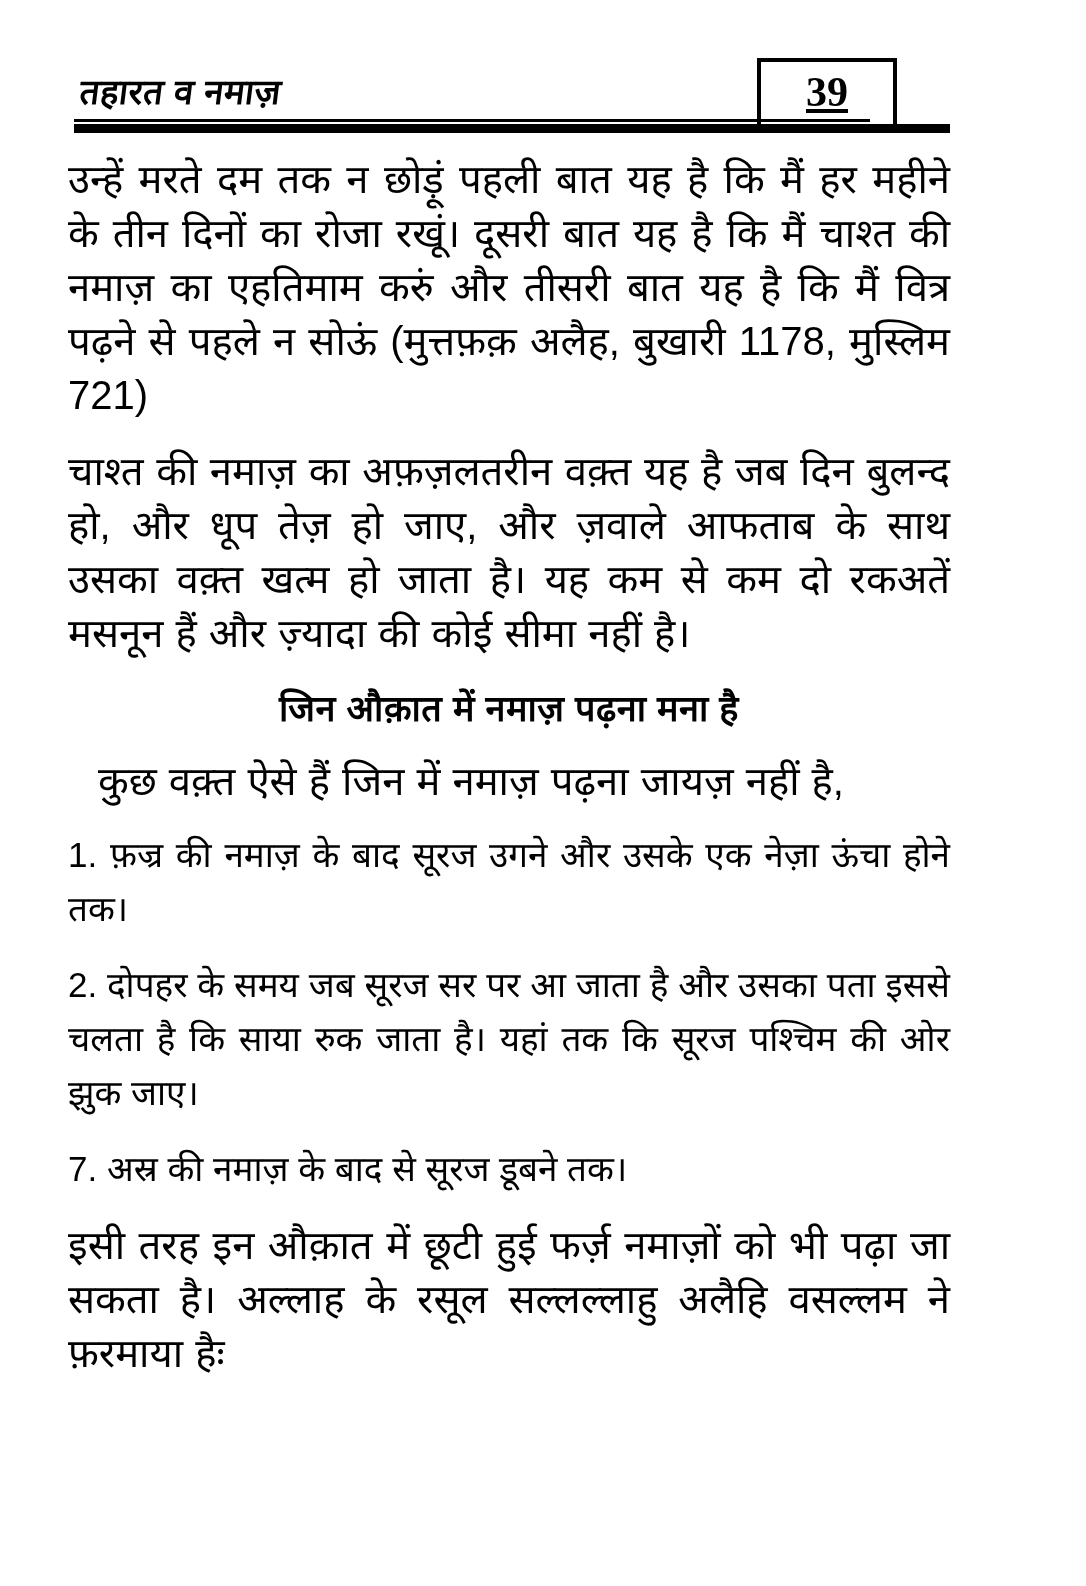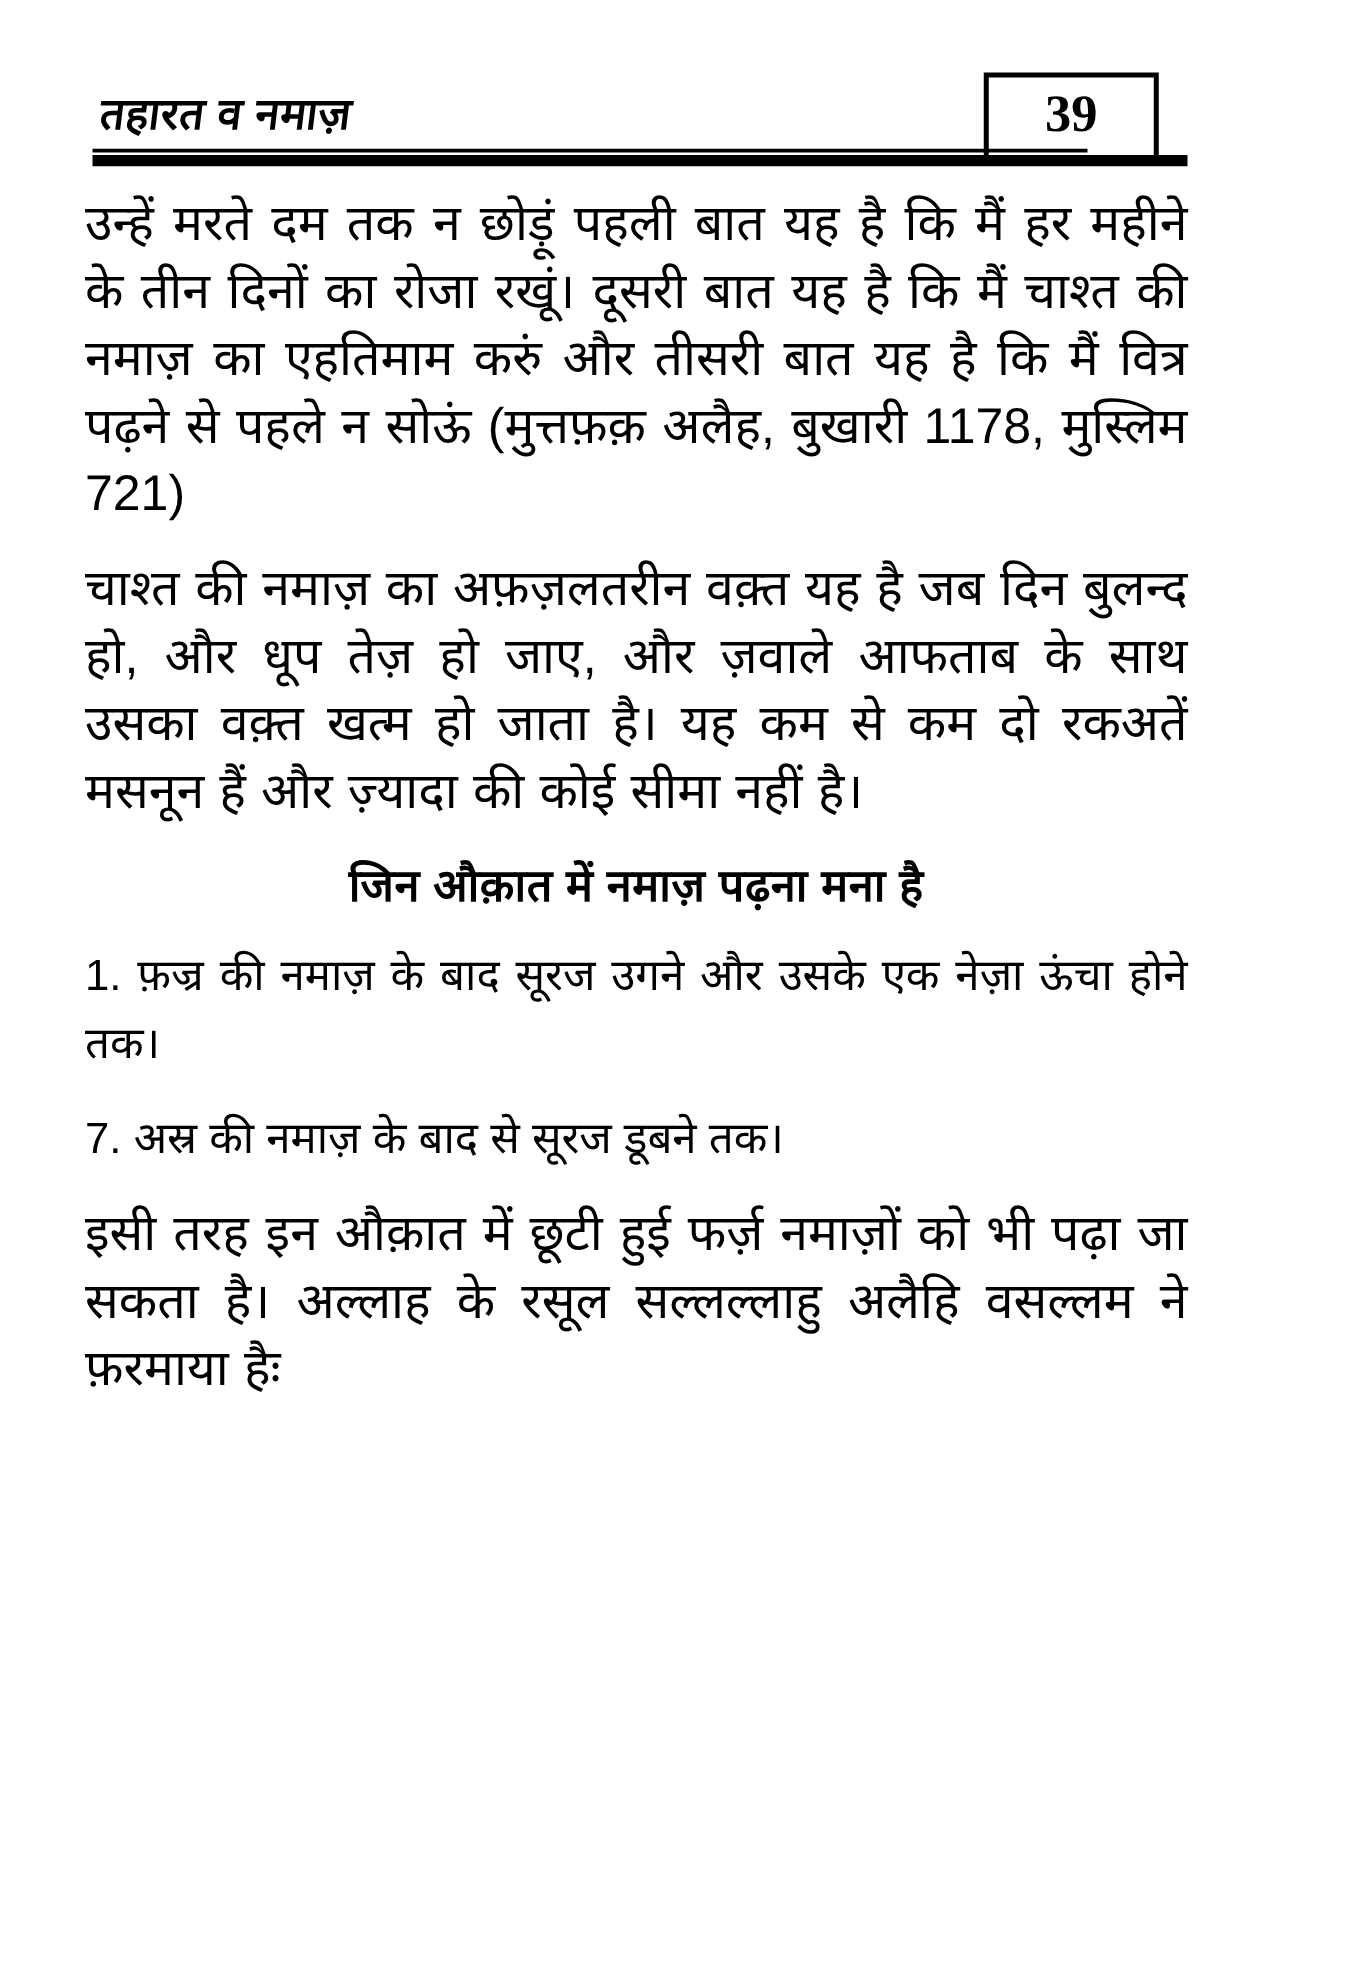--- a/index.html
+++ b/index.html
@@ -37,29 +37,30 @@
     font-weight: 700;
     line-height: 1.0;
     letter-spacing: 0.5px;
     transform: skewX(-7deg);
     transform-origin: left bottom;
     white-space: nowrap;
   }
 
   .page-number-box {
     position: absolute;
-    left: 787px;
+    left: 757px;
     top: 58px;
     width: 132px;
     height: 62px;
     border: 4px solid #000000;
     background: #ffffff;
     display: flex;
     align-items: center;
     justify-content: center;
+    text-decoration: underline;
   }
 
   .page-number {
     font-family: "Liberation Serif", "DejaVu Serif", serif;
     font-size: 42px;
     font-weight: 700;
     line-height: 1;
     padding-bottom: 3px;
   }
 
@@ -141,23 +142,25 @@
   </div>
 
   <div class="content">
 
     <p class="para">उन्हें मरते दम तक न छोड़ूं पहली बात यह है कि मैं हर महीने के तीन दिनों का रोजा रखूं। दूसरी बात यह है कि मैं चाश्त की नमाज़ का एहतिमाम करुं और तीसरी बात यह है कि मैं वित्र पढ़ने से पहले न सोऊं (मुत्तफ़क़ अलैह, बुखारी 1178, मुस्लिम 721)</p>
 
     <p class="para">चाश्त की नमाज़ का अफ़ज़लतरीन वक़्त यह है जब दिन बुलन्द हो, और धूप तेज़ हो जाए, और ज़वाले आफताब के साथ उसका वक़्त खत्म हो जाता है। यह कम से कम दो रकअतें मसनून हैं और ज़्यादा की कोई सीमा नहीं है।</p>
 
     <h2 class="section-heading">जिन औक़ात में नमाज़ पढ़ना मना है</h2>
 
+    <p class="para indent tight">कुछ वक़्त ऐसे हैं जिन में नमाज़ पढ़ना जायज़ नहीं है,</p>
 
     <p class="list-item">1. फ़ज्र की नमाज़ के बाद सूरज उगने और उसके एक नेज़ा ऊंचा होने तक।</p>
 
+    <p class="list-item">2. दोपहर के समय जब सूरज सर पर आ जाता है और उसका पता इससे चलता है कि साया रुक जाता है। यहां तक कि सूरज पश्चिम की ओर झुक जाए।</p>
 
     <p class="list-item">7. अस्र की नमाज़ के बाद से सूरज डूबने तक।</p>
 
 
     <p class="para">इसी तरह इन औक़ात में छूटी हुई फर्ज़ नमाज़ों को भी पढ़ा जा सकता है। अल्लाह के रसूल सल्लल्लाहु अलैहि वसल्लम ने फ़रमाया हैः</p>
 
   </div>
 </div>
 
 </body></html>

